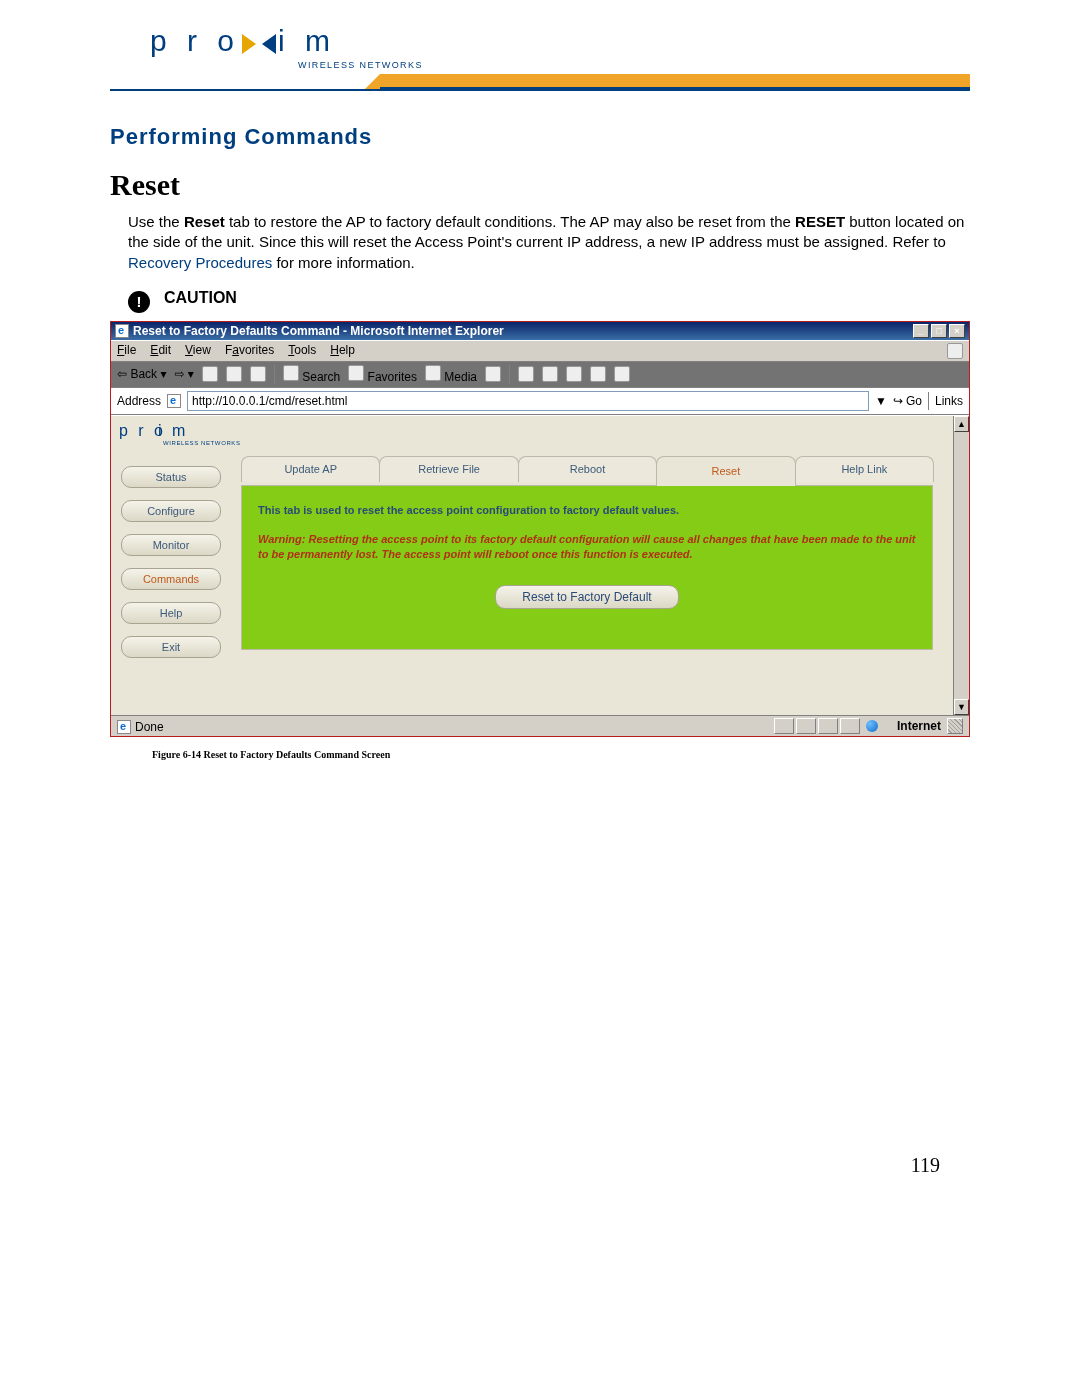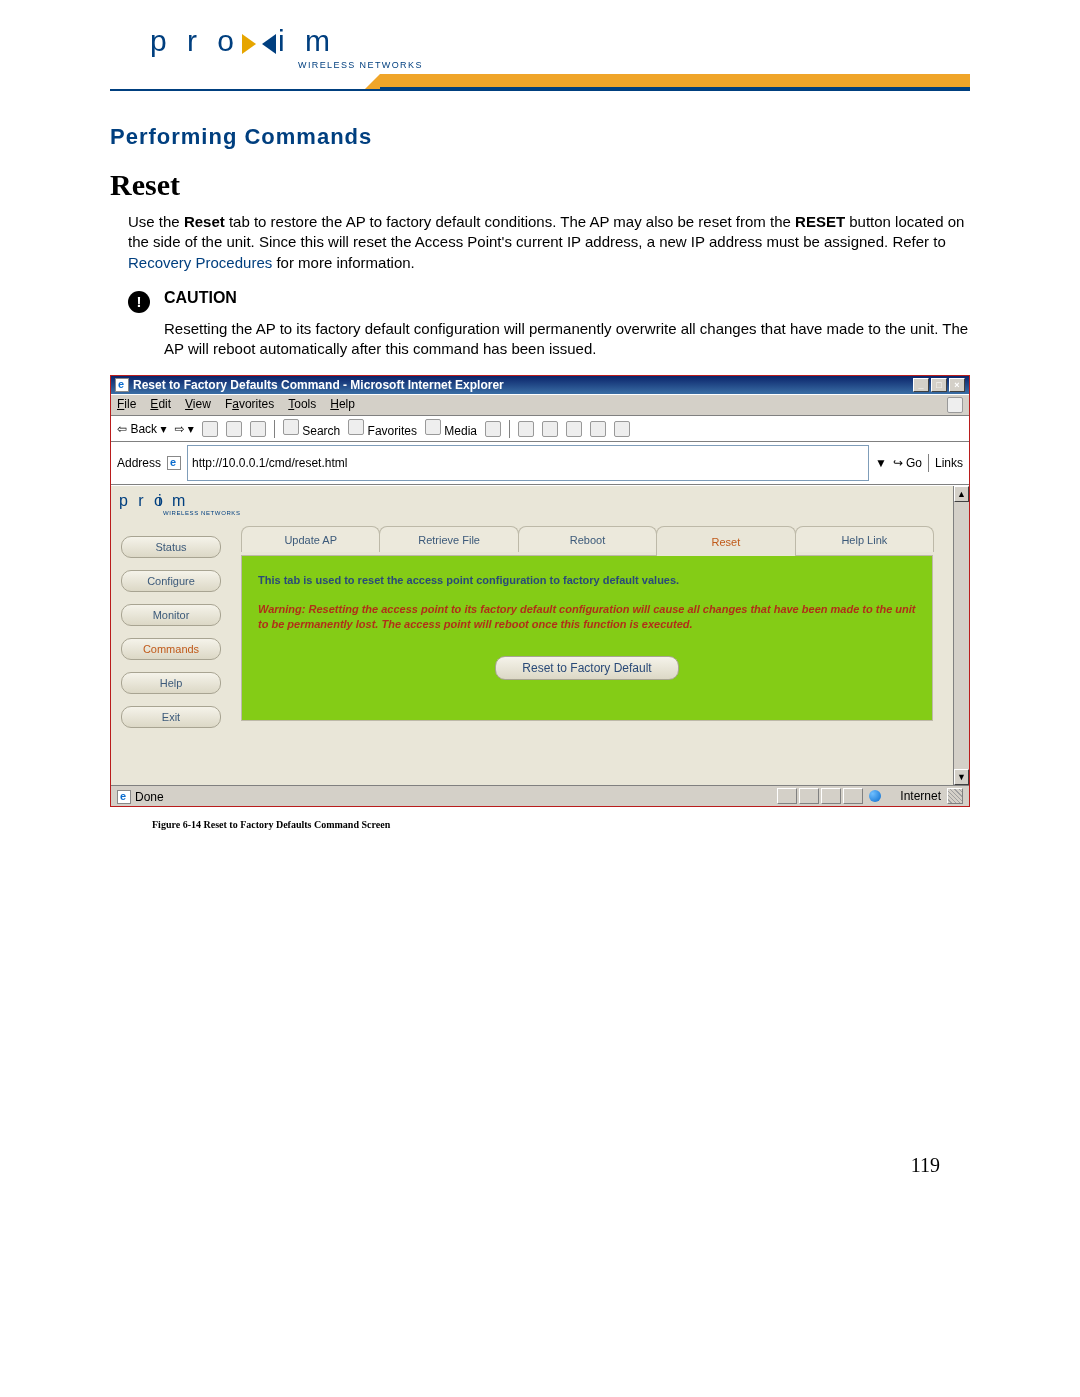--- a/index.html
+++ b/index.html
@@ -122,24 +122,24 @@
     padding:2px 4px; font-size:12px; font-weight:bold;
   }
   .ie-title .t-left{display:flex;align-items:center;gap:4px;}
   .ie-doc-icon{width:14px;height:14px;background:#fff;border:1px solid #888;position:relative;}
   .ie-doc-icon::after{content:"e";color:#0a6cce;font-size:11px;position:absolute;left:2px;top:-1px;font-weight:bold;}
   .win-btns{display:flex;gap:2px;}
   .win-btn{width:16px;height:14px;background:#d4d0c8;border:1px solid #fff;border-right-color:#404040;border-bottom-color:#404040;font-size:9px;display:flex;align-items:center;justify-content:center;}
   .ie-menu{background:#d4d0c8;padding:2px 6px;display:flex;gap:14px;border-bottom:1px solid #808080;border-top:1px solid #fff;}
   .ie-menu span{font-size:12px;}
   .ie-menu .u{text-decoration:underline;}
-  .ie-tool{background:#ffffff;padding:3px 6px;display:flex;align-items:center;gap:8px;border-bottom:1px solid #808080;font-size:12px;}
+  .ie-tool{background:#737373;padding:3px 6px;display:flex;align-items:center;gap:8px;border-bottom:1px solid #808080;font-size:12px;}
   .tb-ico{width:16px;height:16px;border:1px solid #999;background:#eee;border-radius:2px;display:inline-block;}
   .ie-addr{background:#ffffff;padding:3px 6px;display:flex;align-items:center;gap:6px;border-bottom:1px solid #808080;}
-  .ie-addr input{flex:1;height:36px;border:1px solid #7f9db9;background:#fff;padding:0 4px;font-size:12px;}
+  .ie-addr input{flex:1;height:20px;border:1px solid #7f9db9;background:#fff;padding:0 4px;font-size:12px;}
   .go-btn{display:flex;align-items:center;gap:3px;font-size:12px;}
   .ie-body{display:flex;height:300px;background:#e9e6d8;border-top:1px solid #fff;position:relative;}
   .scroll-v{width:16px;background:#d4d0c8;border-left:1px solid #808080;display:flex;flex-direction:column;justify-content:space-between;}
   .scroll-arrow{height:16px;background:#d4d0c8;border:1px solid #fff;border-right-color:#404040;border-bottom-color:#404040;font-size:9px;display:flex;align-items:center;justify-content:center;}
   .ie-content{flex:1;display:flex;}
   .ap-side{width:120px;padding:50px 10px 0 10px;display:flex;flex-direction:column;gap:12px;}
   .ap-logo{position:absolute;left:8px;top:6px;font-size:0;}
   .ap-logo .txt{font-size:16px;color:#003f7f;letter-spacing:3px;}
   .ap-logo-sub{position:absolute;left:52px;top:24px;font-size:6px;color:#003f7f;letter-spacing:0.6px;}
   .side-btn{
@@ -157,21 +157,21 @@
   .ap-msg2{font-size:11px;font-weight:bold;font-style:italic;color:#b03018;line-height:1.35;margin-bottom:24px;}
   .ap-reset-btn{
     display:block;margin:0 auto;
     background:linear-gradient(#f5f3ea,#dcd8c6);
     border:1px solid #a8a492;border-radius:10px;
     padding:4px 26px;font-size:12px;color:#2a4a78;
   }
   .ie-status{background:#d4d0c8;border-top:1px solid #808080;display:flex;justify-content:space-between;align-items:flex-end;padding:2px 6px;font-size:12px;}
   .ie-status .cells{display:flex;gap:2px;}
   .st-cell{width:20px;height:16px;border:1px solid #808080;border-top-color:#fff;border-left-color:#fff;}
-  .st-inet{display:flex;align-items:center;gap:19px;padding:0 6px;}
+  .st-inet{display:flex;align-items:center;gap:19px;padding:0 6px;font-weight:bold;}
   .globe{width:12px;height:12px;border-radius:50%;background:radial-gradient(circle at 30% 30%,#6fbfff,#0a6cce);}
 
   .fig-cap{font-family:"Times New Roman",serif;font-weight:bold;font-size:10px;margin:12px 0 0 42px;}
   .page-num{position:absolute;right:140px;bottom:220px;font-family:"Times New Roman",serif;font-size:20px;}
 </style>
 </head>
 <body>
 
 <div class="page">
   <div class="header-area">
@@ -189,21 +189,20 @@
   <div class="h-reset">Reset</div>
 
   <p class="body-para">
     <span>Use the </span><b>Reset</b><span> tab to restore the AP to factory default conditions. The AP may also be reset from the </span><b>RESET</b><span> button located on the side of the unit. Since this will reset the Access Point's current IP address, a new IP address must be assigned. Refer to </span><span class="link">Recovery Procedures</span><span> for more information.</span>
   </p>
 
   <div class="caution-row">
     <div class="caution-icon">!</div>
     <div class="caution-label">CAUTION</div>
   </div>
-  <p class="caution-text">Resetting the AP to its factory default configuration will permanently overwrite all changes that have made to the unit. The AP will reboot automatically after this command has been issued.</p>
 
   <div class="ie-window">
     <div class="ie-title">
       <span class="t-left">
         <span class="ie-doc-icon"></span>
         <span>Reset to Factory Defaults Command - Microsoft Internet Explorer</span>
       </span>
       <span class="win-btns">
         <span class="win-btn">_</span>
         <span class="win-btn">□</span>

